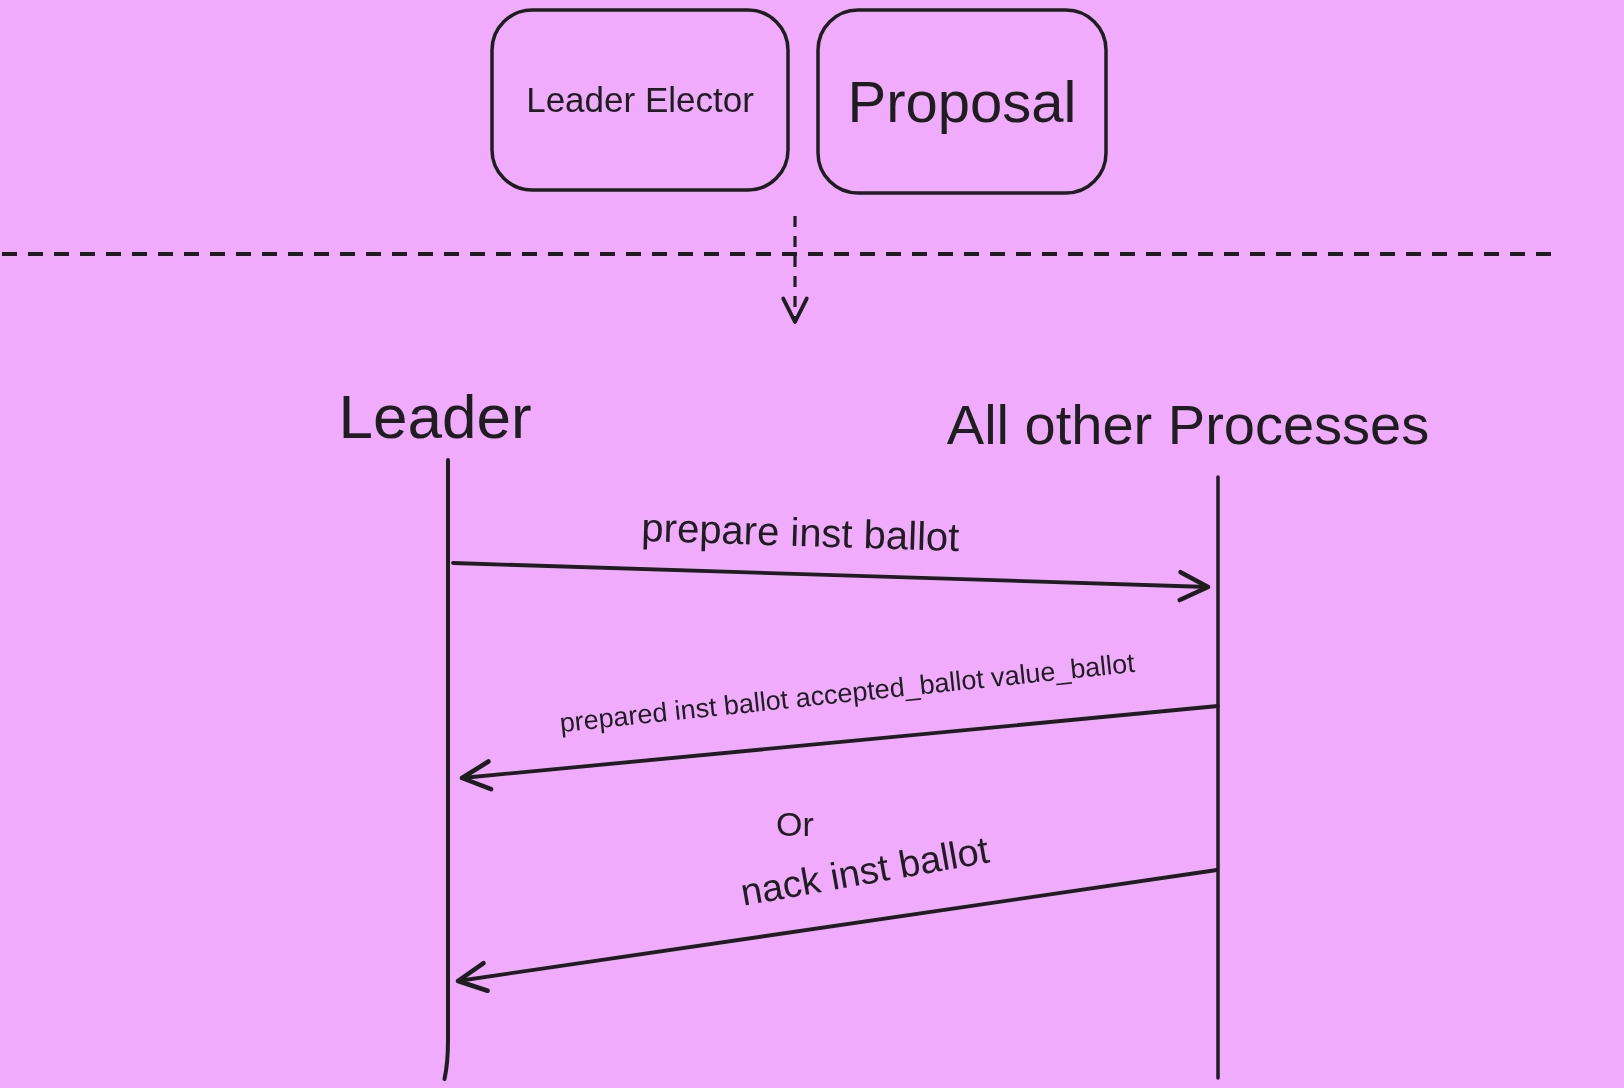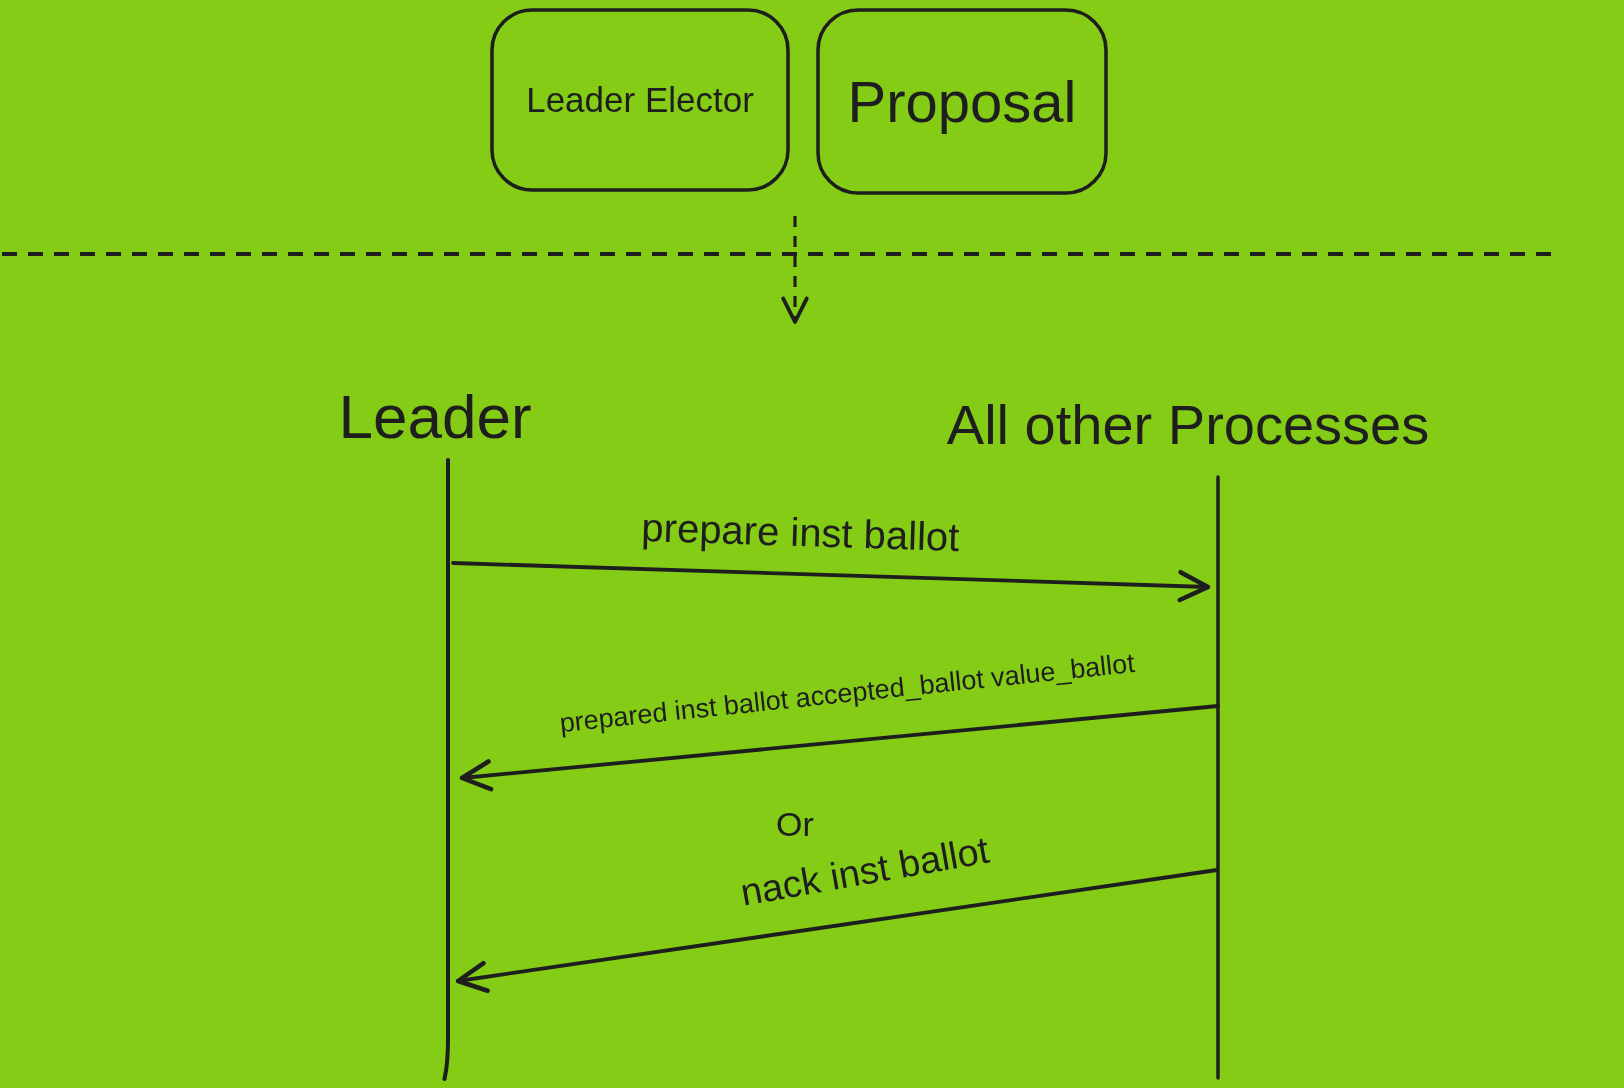--- a/index.html
+++ b/index.html
@@ -8,21 +8,21 @@
     background: #ffffff;
     width: 1624px;
     height: 1088px;
     overflow: hidden;
     font-family: "Liberation Sans", sans-serif;
   }
   .canvas {
     position: relative;
     width: 1624px;
     height: 1088px;
-    background: #84cc16;
+    background: #f0abfc;
   }
   svg { display: block; }
   text {
     fill: #1e1e1e;
     font-family: "Liberation Sans", sans-serif;
   }
   .hand-big    { font-size: 62px; }
   .hand-big2   { font-size: 56px; }
   .hand-box    { font-size: 35px; }
   .hand-box-lg { font-size: 58px; }

